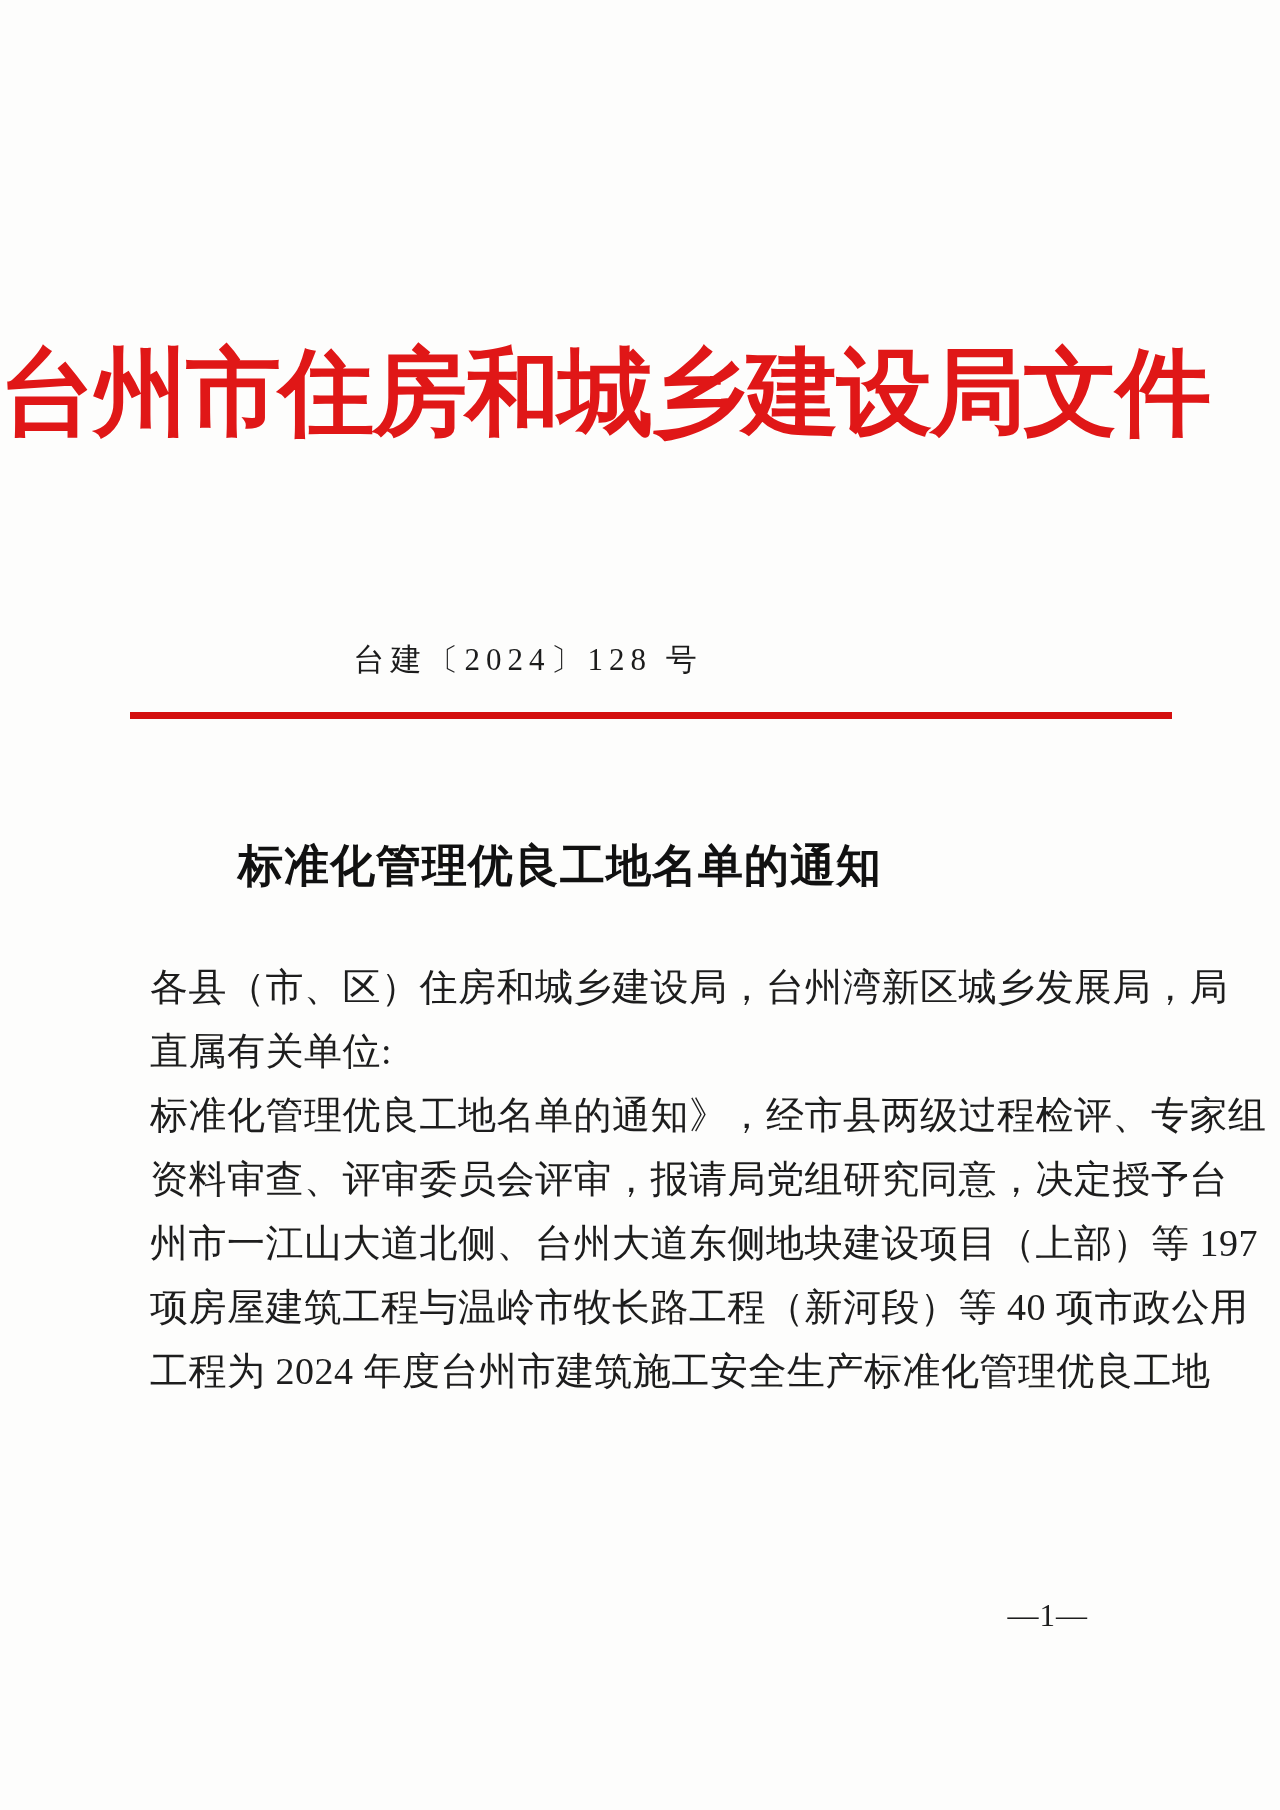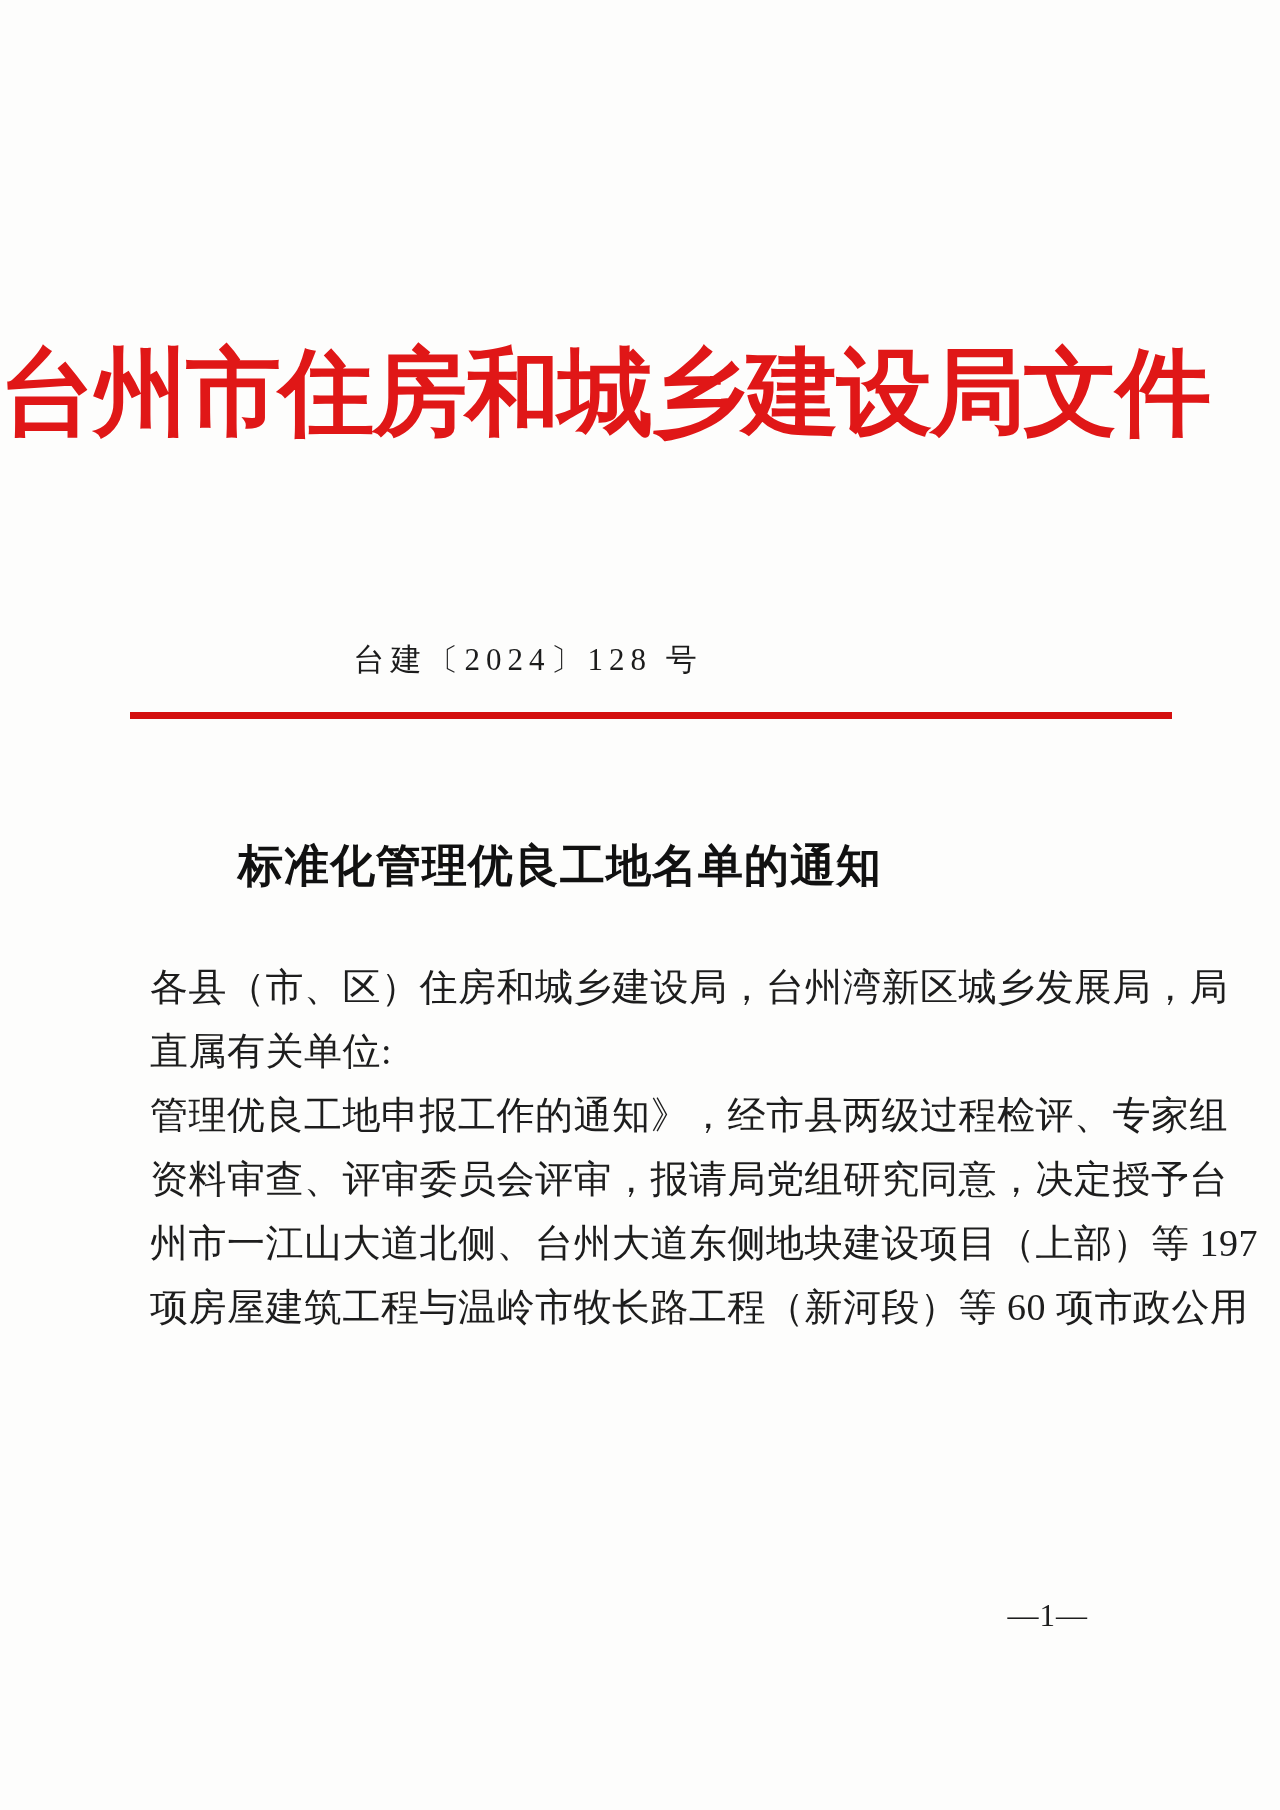--- a/index.html
+++ b/index.html
@@ -99,21 +99,22 @@
 
   <div class="red-rule"></div>
 
   <div class="notice-title">
     <div class="notice-title-line">标准化管理优良工地名单的通知</div>
   </div>
 
   <div class="body-text">
     <div class="body-line">各县（市、区）住房和城乡建设局，台州湾新区城乡发展局，局</div>
     <div class="body-line">直属有关单位:</div>
-    <div class="body-line">管理优良工地申报工作的通知》，经市县两级过程检评、专家组</div>
+    <div class="body-line">标准化管理优良工地名单的通知》，经市县两级过程检评、专家组</div>
     <div class="body-line">资料审查、评审委员会评审，报请局党组研究同意，决定授予台</div>
     <div class="body-line">州市一江山大道北侧、台州大道东侧地块建设项目（上部）等 197</div>
-    <div class="body-line">项房屋建筑工程与温岭市牧长路工程（新河段）等 60 项市政公用</div>
+    <div class="body-line">项房屋建筑工程与温岭市牧长路工程（新河段）等 40 项市政公用</div>
+    <div class="body-line">工程为 2024 年度台州市建筑施工安全生产标准化管理优良工地</div>
   </div>
 
   <div class="page-number">—1—</div>
 
 </div>
 
 </body></html>

